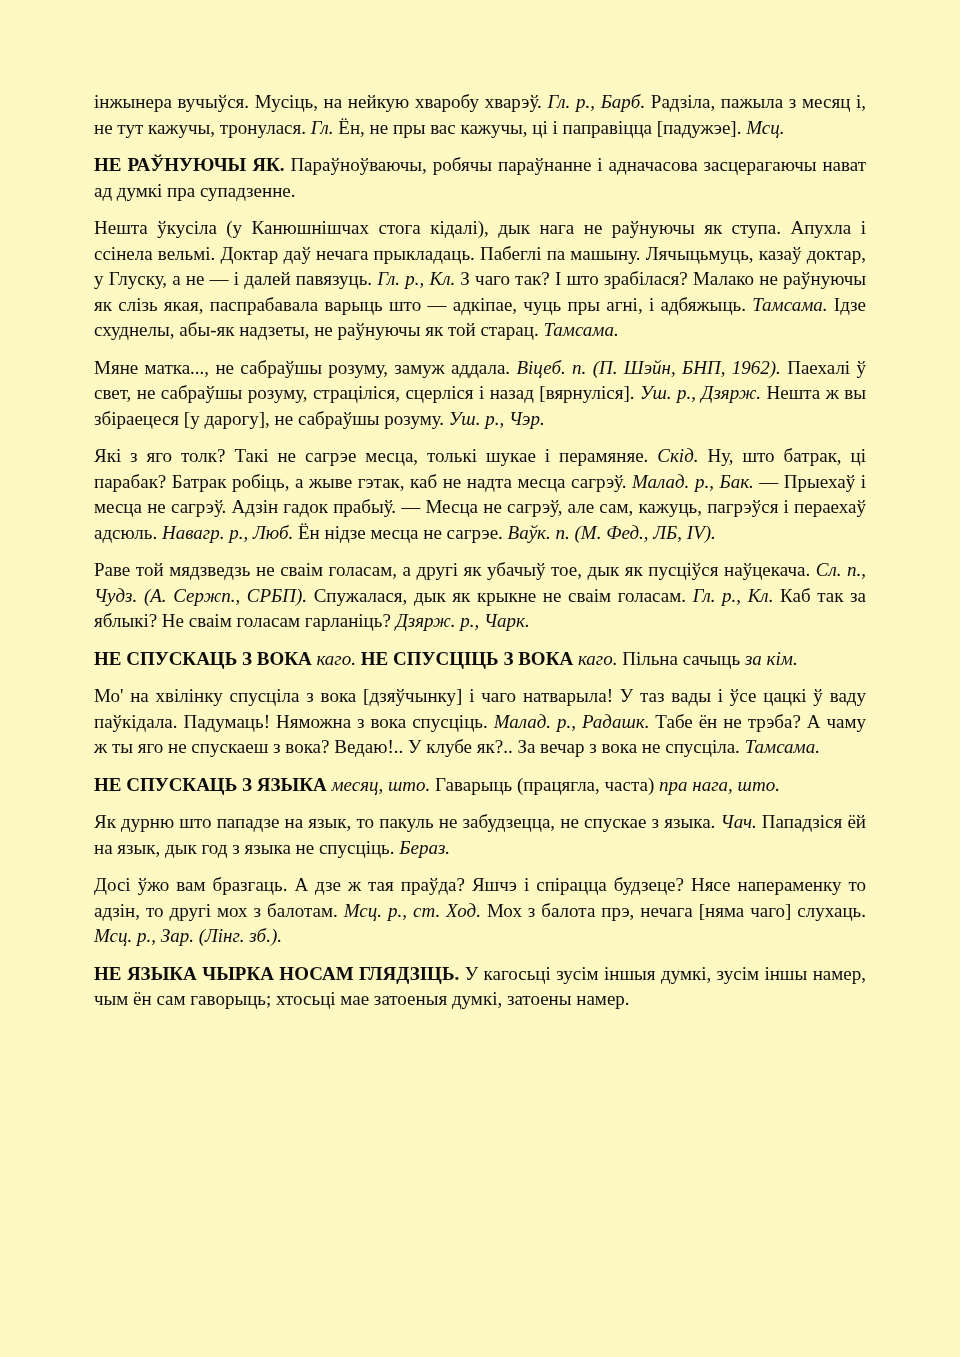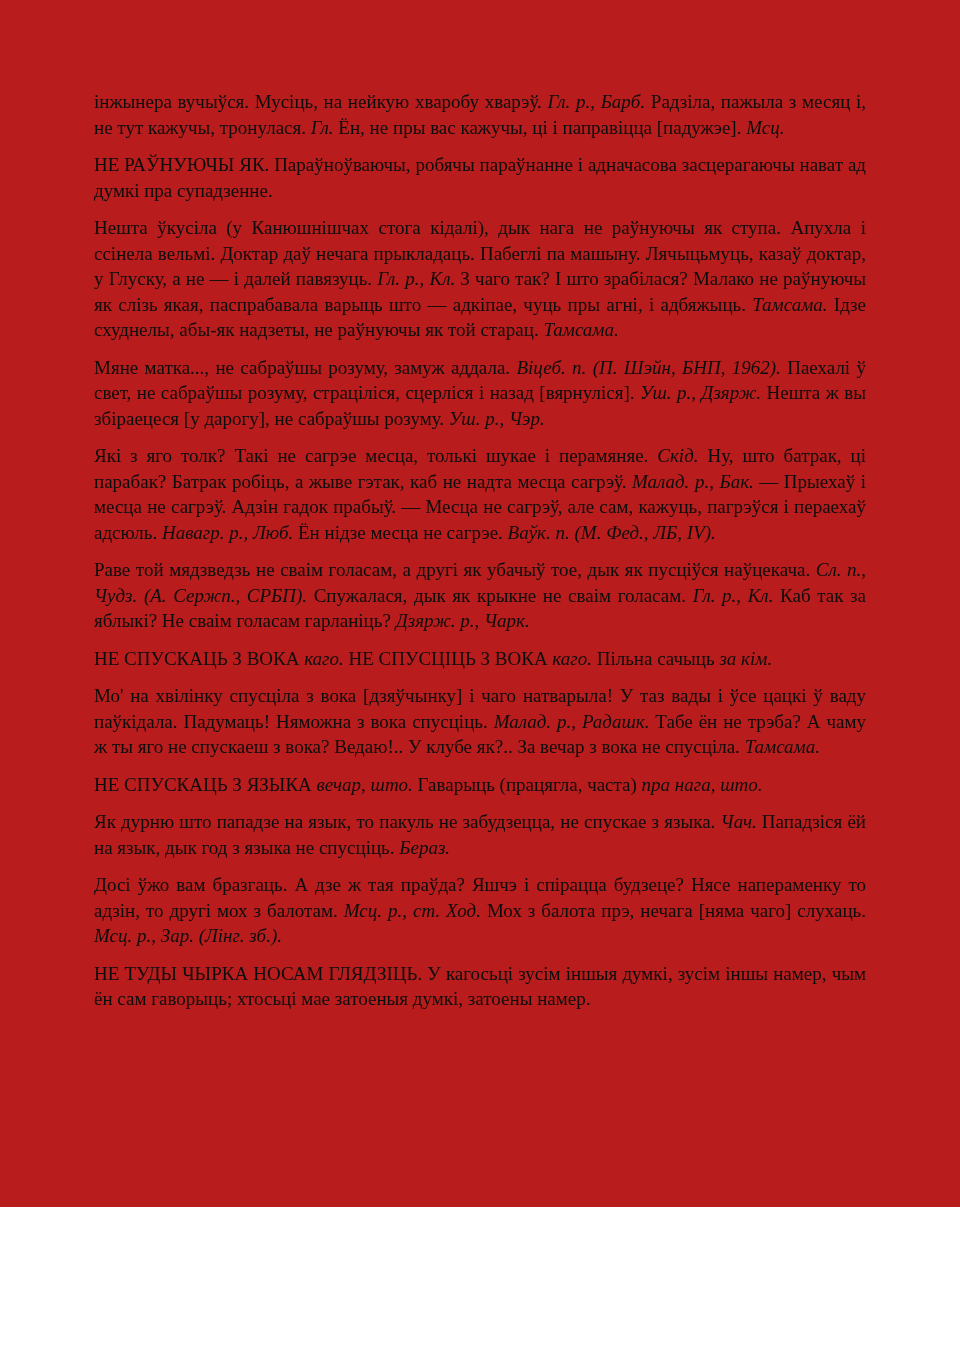--- a/index.html
+++ b/index.html
@@ -3,53 +3,53 @@
 <meta charset="utf-8">
 <style>
   html, body {
     margin: 0;
     padding: 0;
     background: #ffffff;
   }
   .page {
     position: relative;
     width: 960px;
-    height: 1207px;
+    height: 1357px;
     box-sizing: border-box;
-    background: #b91c1c;
+    background: #fef9c3;
     padding: 89px 94px 0 94px;
     overflow: hidden;
   }
   .content {
     font-family: "Liberation Serif", "DejaVu Serif", serif;
     font-size: 19px;
     line-height: 25.5px;
     color: #0d0d0d;
     text-align: justify;
   }
   .content p {
     margin: 0 0 12px 0;
     padding: 0;
   }
-  .content span.b { font-weight: normal; }
+  .content span.b { font-weight: bold; }
   .content span.i { font-style: italic; }
   .content span.n { font-weight: normal; font-style: normal; }
 </style>
 </head>
 <body>
 
 <div class="page">
   <div class="content">
 
   <p><span class="n">інжынера вучыўся. Мусіць, на нейкую хваробу хварэў. </span><span class="i">Гл. р., Барб.</span><span class="n"> Радзіла, пажыла з месяц і, не тут кажучы, тронулася. </span><span class="i">Гл.</span><span class="n"> Ён, не пры вас кажучы, ці і паправіцца [падужэе]. </span><span class="i">Мсц.</span></p>
       <p><span class="b">НЕ РАЎНУЮЧЫ ЯК.</span><span class="n"> Параўноўваючы, робячы параўнанне і адначасова засцерагаючы нават ад думкі пра супадзенне.</span></p>
       <p><span class="n">Нешта ўкусіла (у Канюшнішчах стога кідалі), дык нага не раўнуючы як ступа. Апухла і ссінела вельмі. Доктар даў нечага прыкладаць. Пабеглі па машыну. Лячыцьмуць, казаў доктар, у Глуску, а не — і далей павязуць. </span><span class="i">Гл. р., Кл.</span><span class="n"> З чаго так? І што зрабілася? Малако не раўнуючы як слізь якая, паспрабавала варыць што — адкіпае, чуць пры агні, і адбяжыць. </span><span class="i">Тамсама.</span><span class="n"> Ідзе схуднелы, абы-як надзеты, не раўнуючы як той старац. </span><span class="i">Тамсама.</span></p>
       <p><span class="n">Мяне матка..., не сабраўшы розуму, замуж аддала. </span><span class="i">Віцеб. п. (П. Шэйн, БНП, 1962).</span><span class="n"> Паехалі ў свет, не сабраўшы розуму, страціліся, сцерліся і назад [вярнуліся]. </span><span class="i">Уш. р., Дзярж.</span><span class="n"> Нешта ж вы збіраецеся [у дарогу], не сабраўшы розуму. </span><span class="i">Уш. р., Чэр.</span></p>
       <p><span class="n">Які з яго толк? Такі не сагрэе месца, толькі шукае і перамяняе. </span><span class="i">Скід.</span><span class="n"> Ну, што батрак, ці парабак? Батрак робіць, а жыве гэтак, каб не надта месца сагрэў. </span><span class="i">Малад. р., Бак.</span><span class="n"> — Прыехаў і месца не сагрэў. Адзін гадок прабыў. — Месца не сагрэў, але сам, кажуць, пагрэўся і пераехаў адсюль. </span><span class="i">Навагр. р., Люб.</span><span class="n"> Ён нідзе месца не сагрэе. </span><span class="i">Ваўк. п. (М. Фед., ЛБ, IV).</span></p>
       <p><span class="n">Раве той мядзведзь не сваім голасам, а другі як убачыў тое, дык як пусціўся наўцекача. </span><span class="i">Сл. п., Чудз. (А. Сержп., СРБП).</span><span class="n"> Спужалася, дык як крыкне не сваім голасам. </span><span class="i">Гл. р., Кл.</span><span class="n"> Каб так за яблыкі? Не сваім голасам гарланіць? </span><span class="i">Дзярж. р., Чарк.</span></p>
       <p><span class="b">НЕ СПУСКАЦЬ З ВОКА</span><span class="i"> каго.</span><span class="b"> НЕ СПУСЦІЦЬ З ВОКА</span><span class="i"> каго.</span><span class="n"> Пільна сачыць </span><span class="i">за кім.</span></p>
       <p><span class="n">Мо' на хвілінку спусціла з вока [дзяўчынку] і чаго натварыла! У таз вады і ўсе цацкі ў ваду паўкідала. Падумаць! Няможна з вока спусціць. </span><span class="i">Малад. р., Радашк.</span><span class="n"> Табе ён не трэба? А чаму ж ты яго не спускаеш з вока? Ведаю!.. У клубе як?.. За вечар з вока не спусціла. </span><span class="i">Тамсама.</span></p>
-      <p><span class="b">НЕ СПУСКАЦЬ З ЯЗЫКА</span><span class="i"> вечар, што.</span><span class="n"> Гаварыць (працягла, часта) </span><span class="i">пра нага, што.</span></p>
+      <p><span class="b">НЕ СПУСКАЦЬ З ЯЗЫКА</span><span class="i"> месяц, што.</span><span class="n"> Гаварыць (працягла, часта) </span><span class="i">пра нага, што.</span></p>
       <p><span class="n">Як дурню што пападзе на язык, то пакуль не забудзецца, не спускае з языка. </span><span class="i">Чач.</span><span class="n"> Пападзіся ёй на язык, дык год з языка не спусціць. </span><span class="i">Бераз.</span></p>
       <p><span class="n">Досі ўжо вам бразгаць. А дзе ж тая праўда? Яшчэ і спірацца будзеце? Нясе напераменку то адзін, то другі мох з балотам. </span><span class="i">Мсц. р., ст. Ход.</span><span class="n"> Мох з балота прэ, нечага [няма чаго] слухаць. </span><span class="i">Мсц. р., Зар. (Лінг. зб.).</span></p>
-      <p><span class="b">НЕ ТУДЫ ЧЫРКА НОСАМ ГЛЯДЗІЦЬ.</span><span class="n"> У кагосьці зусім іншыя думкі, зусім іншы намер, чым ён сам гаворыць; хтосьці мае затоеныя думкі, затоены намер.</span></p>
+      <p><span class="b">НЕ ЯЗЫКА ЧЫРКА НОСАМ ГЛЯДЗІЦЬ.</span><span class="n"> У кагосьці зусім іншыя думкі, зусім іншы намер, чым ён сам гаворыць; хтосьці мае затоеныя думкі, затоены намер.</span></p>
     </div>
 </div>
 
 </body></html>

